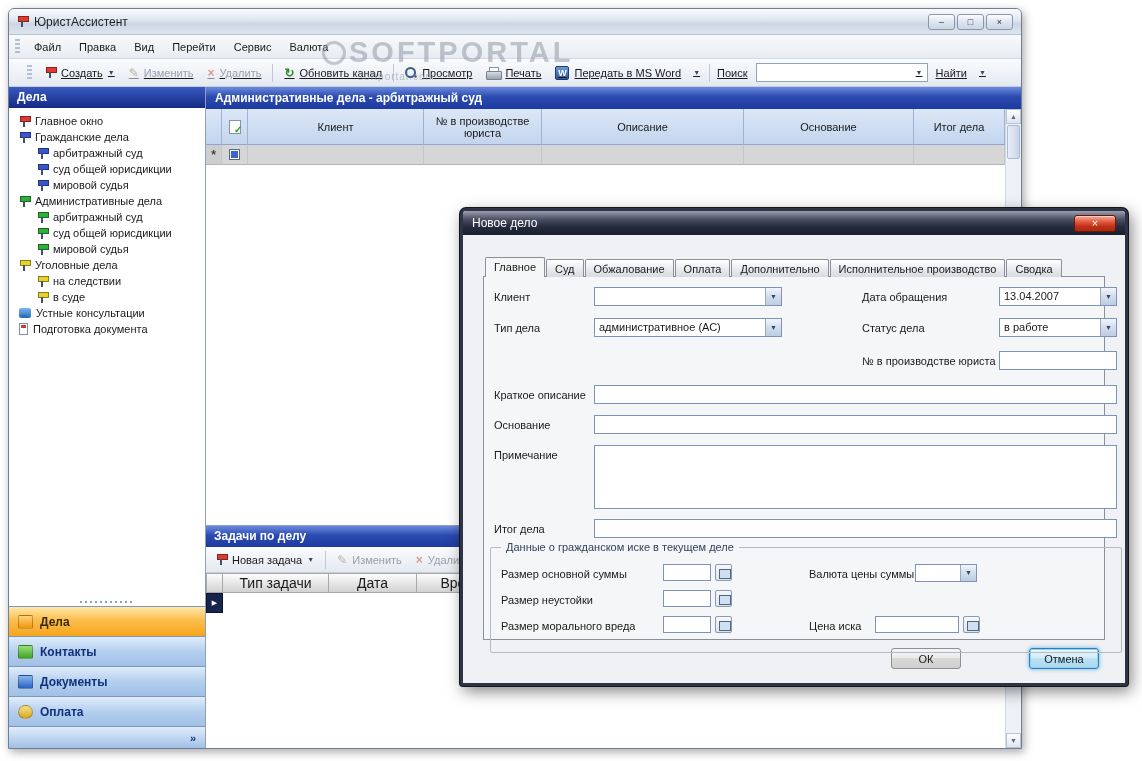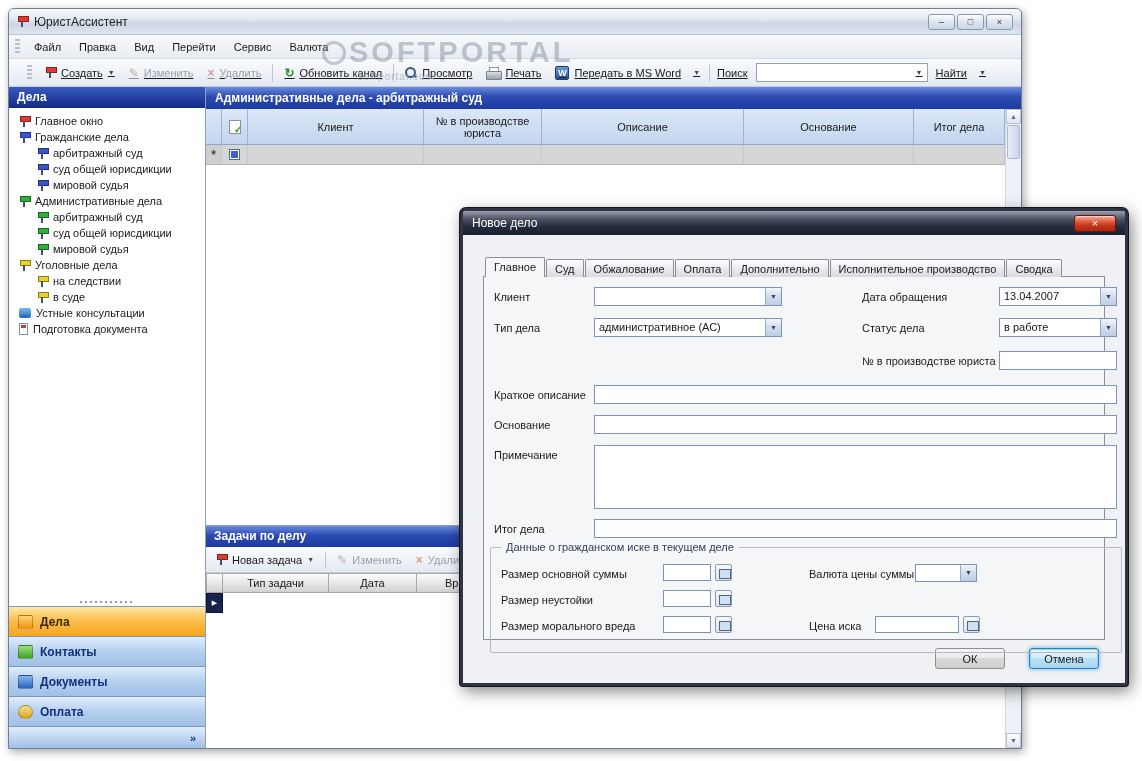--- a/index.html
+++ b/index.html
@@ -119,21 +119,21 @@
   .sc-btn.bottom { margin-top:auto; }
   .sc-thumb { width:13px; height:34px; margin-top:1px; background:linear-gradient(90deg,#e8eef7,#c8d5e8);
     border:1px solid #a8bad4; border-radius:2px; }
 
   .tasks { position:absolute; left:0; right:16px; top:438px; bottom:0; background:#fff;
     border-top:1px solid #8fa0bd; }
   .tasks-toolbar { height:26px; display:flex; align-items:center; gap:2px; padding:0 4px;
     background:linear-gradient(#fafbfd,#e4e9f1); border-bottom:1px solid #c4cdda; }
   .tg-header { display:flex; height:20px; }
   .tgh { border:1px solid #a8a8a8; border-left:none; background:linear-gradient(#fdfdfd,#e3e3e3 60%,#d2d2d2);
-    display:flex; align-items:center; justify-content:center; font-size:11px; }
+    display:flex; align-items:center; justify-content:center; font-size:14px; }
   .tgh.first { border-left:1px solid #a8a8a8; }
   .t-sel{width:17px;flex:0 0 17px} .t-c1{width:106px;flex:0 0 106px} .t-c2{width:88px;flex:0 0 88px} .t-c3{width:90px;flex:0 0 90px}
   .tg-row { display:flex; height:20px; }
   .tgc-sel { width:17px; flex:0 0 17px; background:#16244e; color:#fff; font-size:7px;
     display:flex; align-items:center; justify-content:center; border:1px solid #0c1530; }
 
   
   .statusbar { height:22px; flex:0 0 22px; display:flex; align-items:center; gap:2px; padding:1px 3px;
     background:linear-gradient(#f4f6f9,#dfe4ec); border-top:1px solid #b8c2d2; }
   .sb-cell { height:18px; border:1px solid #c6cdd8; display:flex; align-items:center; padding:0 6px; }
@@ -185,21 +185,21 @@
     font:11px "Liberation Sans",sans-serif; padding:0 2px; outline:none; }
   .calc { position:absolute; width:17px; height:17px; border:1px solid #8a9ab5; border-radius:2px;
     background:linear-gradient(#f6f8fa,#dfe4ec); }
   .calc::after { content:""; position:absolute; left:3px; top:4px; width:10px; height:8px;
     background:#cfe0f4; border:1px solid #567; }
   .dlg-buttons { display:flex; justify-content:flex-end; gap:24px; padding:8px 6px 0 0; }
   .btn { min-width:70px; height:21px; display:flex; align-items:center; justify-content:center; font-size:11px;
     border:1px solid #8e8f8f; border-radius:3px;
     background:linear-gradient(#f4f4f4,#ebebeb 45%,#d9d9d9 46%,#cfcfcf); }
   .btn.focus { border-color:#2a7fc0; box-shadow:0 0 0 1px #9cd1ea inset, 0 0 4px #5ab0e0;
-    background:linear-gradient(#eaf6fd,#d2ecfb 45%,#bee2f5 46%,#a8d8f0); }
+    background:linear-gradient(#eaf6fd,#d2ecfb 45%,#bee2f5 46%,#a8d8f0);margin-left:44px; }
 </style>
 </head>
 <body>
 
 <div class="screen">
 
   <div class="window">
 
     <div class="titlebar">
       <span class="pin red"></span>

